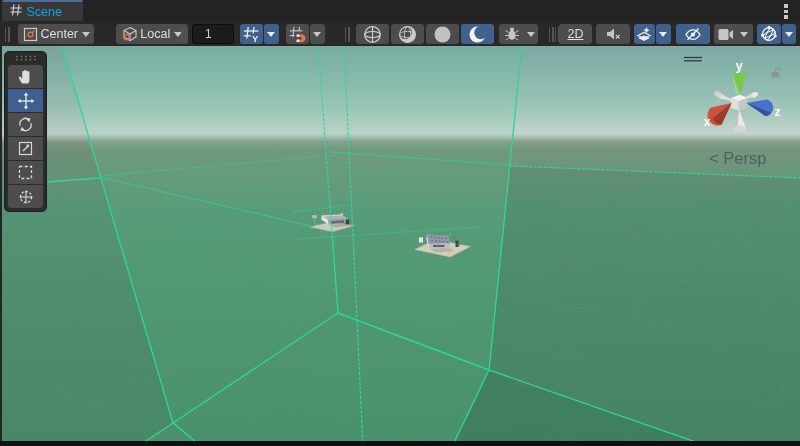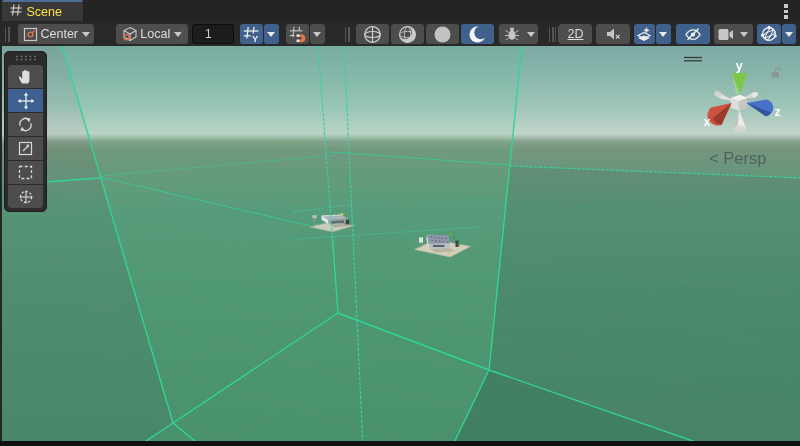--- a/index.html
+++ b/index.html
@@ -1,19 +1,19 @@
 <!DOCTYPE html>
 <html><head>
 <meta charset="utf-8">
 <style>
 html,body{margin:0;padding:0;background:#282828;}
 #app{position:relative;width:800px;height:446px;overflow:hidden;font-family:"Liberation Sans",sans-serif;background:#282828;}
 
 #tabbar{position:absolute;left:0;top:0;width:800px;height:21px;background:#232323;}
-#tab{position:absolute;left:1.5px;top:0;width:81px;height:21px;background:#383838;border-top:2px solid #4a6e94;border-radius:2px 2px 0 0;color:#fde047;font-size:12.5px;display:flex;align-items:center;padding-left:8px;box-sizing:border-box;}
+#tab{position:absolute;left:1.5px;top:0;width:81px;height:21px;background:#383838;border-top:2px solid #4a6e94;border-radius:2px 2px 0 0;color:#0ea5e9;font-size:12.5px;display:flex;align-items:center;padding-left:8px;box-sizing:border-box;}
 #tab .gicon{margin-right:5px;display:inline-block}
 #vdots{position:absolute;left:784px;top:4px;width:4px;}#vdots i{display:block;width:3.5px;height:3.5px;background:#c8c8c8;margin-bottom:2.2px;}
 
 #toolbar{position:absolute;left:0;top:21px;width:800px;height:25px;background:#282828;}
 .tbtn{position:absolute;top:3px;height:20px;background:#4d4d4d;border-radius:3px;display:flex;align-items:center;justify-content:center;color:#dedede;font-size:12.5px;box-sizing:border-box;}
 .tbtn.blue{background:#40618c;}
 .tfield{position:absolute;top:3px;height:20px;background:#1c1c1c;border:1px solid #0d0d0d;border-radius:3px;color:#d2d2d2;font-size:12px;box-sizing:border-box;display:flex;align-items:center;}
 .handle{position:absolute;top:6px;width:6px;height:15px;
  background:linear-gradient(90deg,#555 1.5px,transparent 1.5px,transparent 3.5px,#555 3.5px,#555 5px,transparent 5px);}
 .caret{display:inline-block;width:0;height:0;border-left:4px solid transparent;border-right:4px solid transparent;border-top:5px solid #c8c8c8;}

